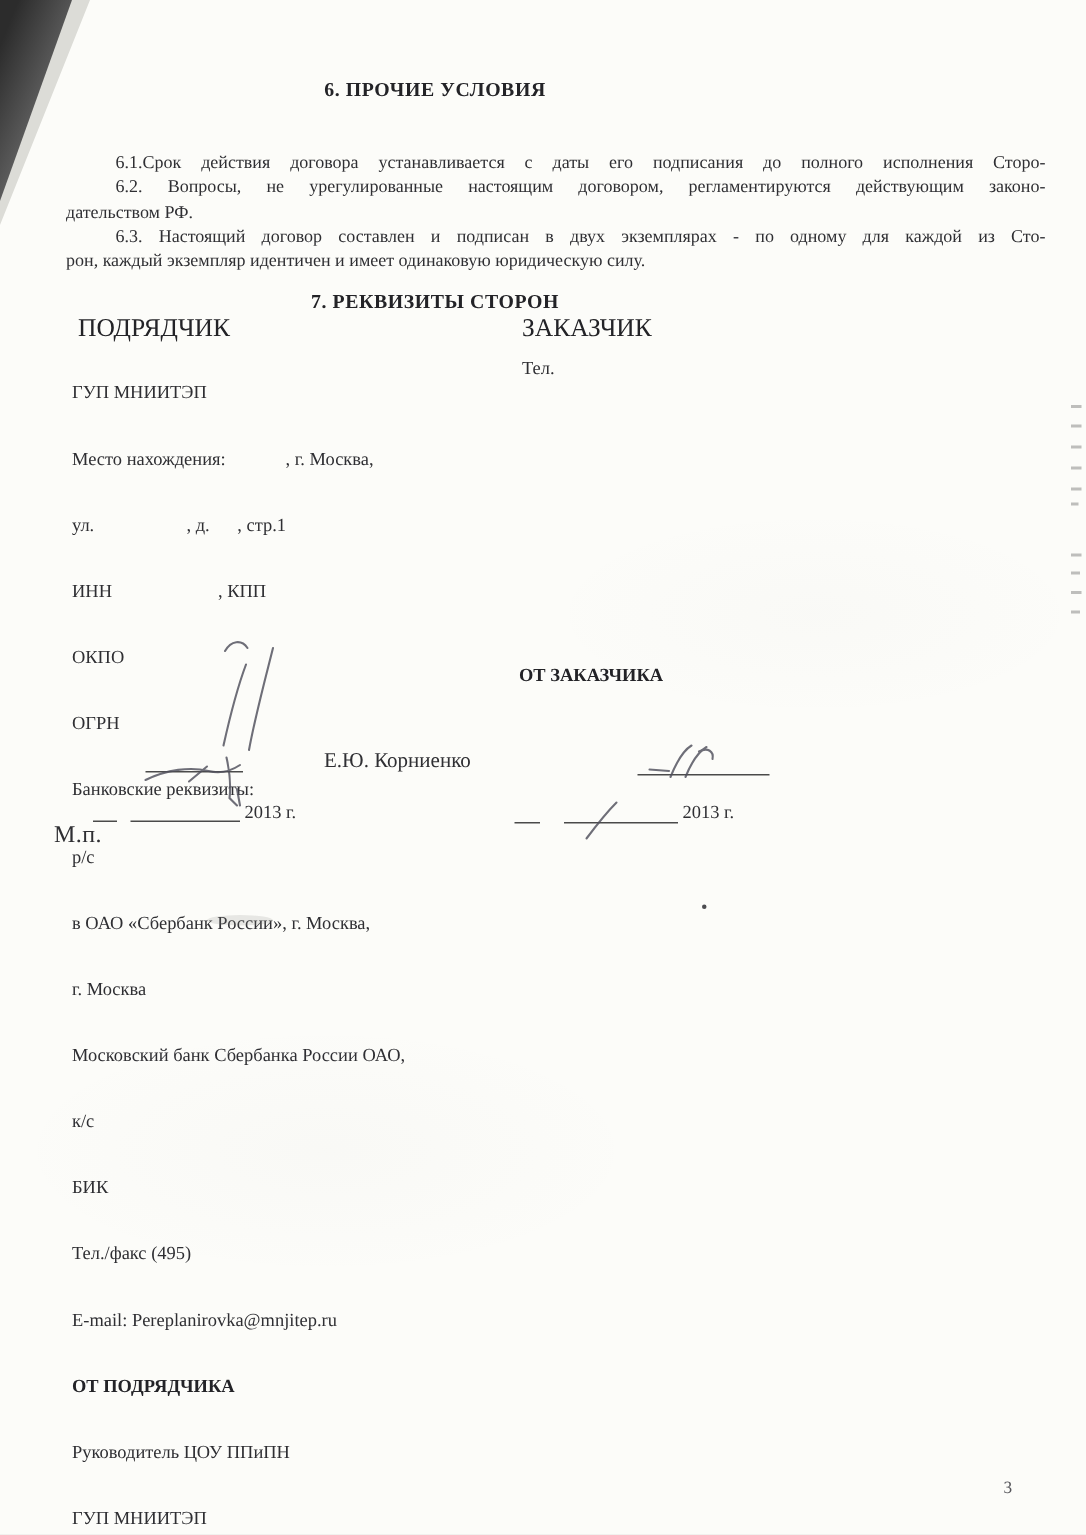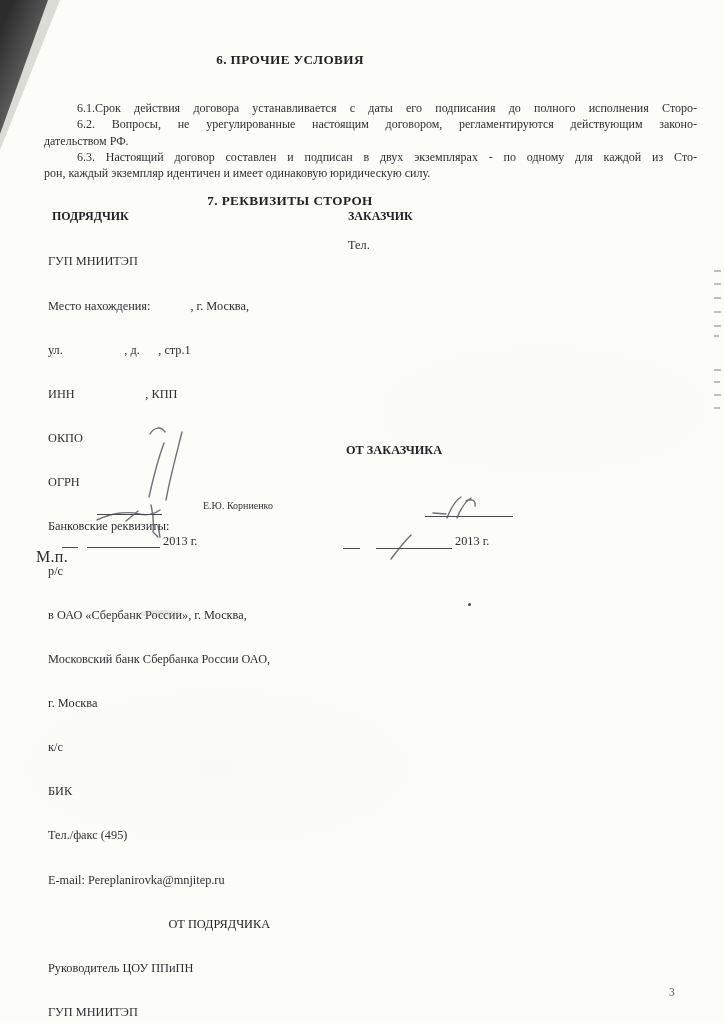--- a/index.html
+++ b/index.html
@@ -23,30 +23,30 @@
     clip-path:polygon(0 0,48px 0,0 134px);
     background:linear-gradient(112deg,#2c2c2c 12%,#6f6f6f 70%,#9a9a9a 96%);}
   .sec-title{position:absolute;left:0;width:580px;text-align:center;
     font-weight:bold;font-size:13.2px;letter-spacing:.4px;color:#232327;}
   #title6{top:52px;}
   #title7{top:193px;}
   .paras{position:absolute;left:44px;top:85px;width:653px;
     font-size:12px;line-height:16.3px;margin-top:15px;}
   .pline{text-align:justify;text-align-last:justify;text-indent:33px;}
   .cline{text-align:left;}
-  .colhead{position:absolute;font-weight:bold;font-size:12px;color:#232327;white-space:pre;}
+  .colhead{position:absolute;font-weight:normal;font-size:17px;color:#232327;white-space:pre;}
   .leftcol{position:absolute;left:48px;top:225px;font-size:12.3px;
     line-height:14.72px;white-space:pre;}
-  .leftcol .bold{font-weight:normal;color:#232327;text-align:right;}
+  .leftcol .bold{font-weight:bold;color:#232327;}
   .rc{position:absolute;font-size:12.3px;white-space:pre;}
   .sigline{position:absolute;border-top:1.1px solid #4a4a4a;height:0;}
   .dateline{position:absolute;border-top:1.1px solid #4a4a4a;height:0;}
   .datetext{position:absolute;font-size:12.3px;}
   .seal{position:absolute;font-size:16px;letter-spacing:.3px;}
-  .name{position:absolute;font-size:10px;}
+  .name{position:absolute;font-size:14px;margin-left:13px;}
   .pageno{position:absolute;left:669px;top:986px;font-size:11.5px;color:#55555a;}
   .edge-mark{position:absolute;left:714px;width:7px;height:2px;background:#8a8a8a;opacity:.55;}
   .speck{position:absolute;left:468px;top:603px;width:3px;height:3px;border-radius:50%;background:#4c4c50;}
   .smudge{position:absolute;left:138px;top:610px;width:44px;height:7px;border-radius:50%;
     background:rgba(140,140,132,0.18);}
   .ink{position:absolute;top:0;left:0;pointer-events:none;}
 </style>
 </head>
 <body>
 
@@ -71,22 +71,22 @@
   <div class="leftcol">
     <div>ГУП МНИИТЭП</div>
     <div>Место нахождения:             , г. Москва,</div>
     <div>ул.                    , д.      , стр.1</div>
     <div>ИНН                       , КПП</div>
     <div>ОКПО</div>
     <div>ОГРН</div>
     <div>Банковские реквизиты:</div>
     <div>р/с</div>
     <div>в ОАО «Сбербанк России», г. Москва,</div>
+    <div>г. Москва</div>
     <div>Московский банк Сбербанка России ОАО,</div>
-    <div>г. Москва</div>
     <div>к/с</div>
     <div>БИК</div>
     <div>Тел./факс (495)</div>
     <div>E-mail: Pereplanirovka@mnjitep.ru</div>
     <div class="bold">ОТ ПОДРЯДЧИКА</div>
     <div>Руководитель ЦОУ ППиПН</div>
     <div>ГУП МНИИТЭП</div>
   </div>
 
   <div class="rc" style="left:348px;top:238px;">Тел.</div>

